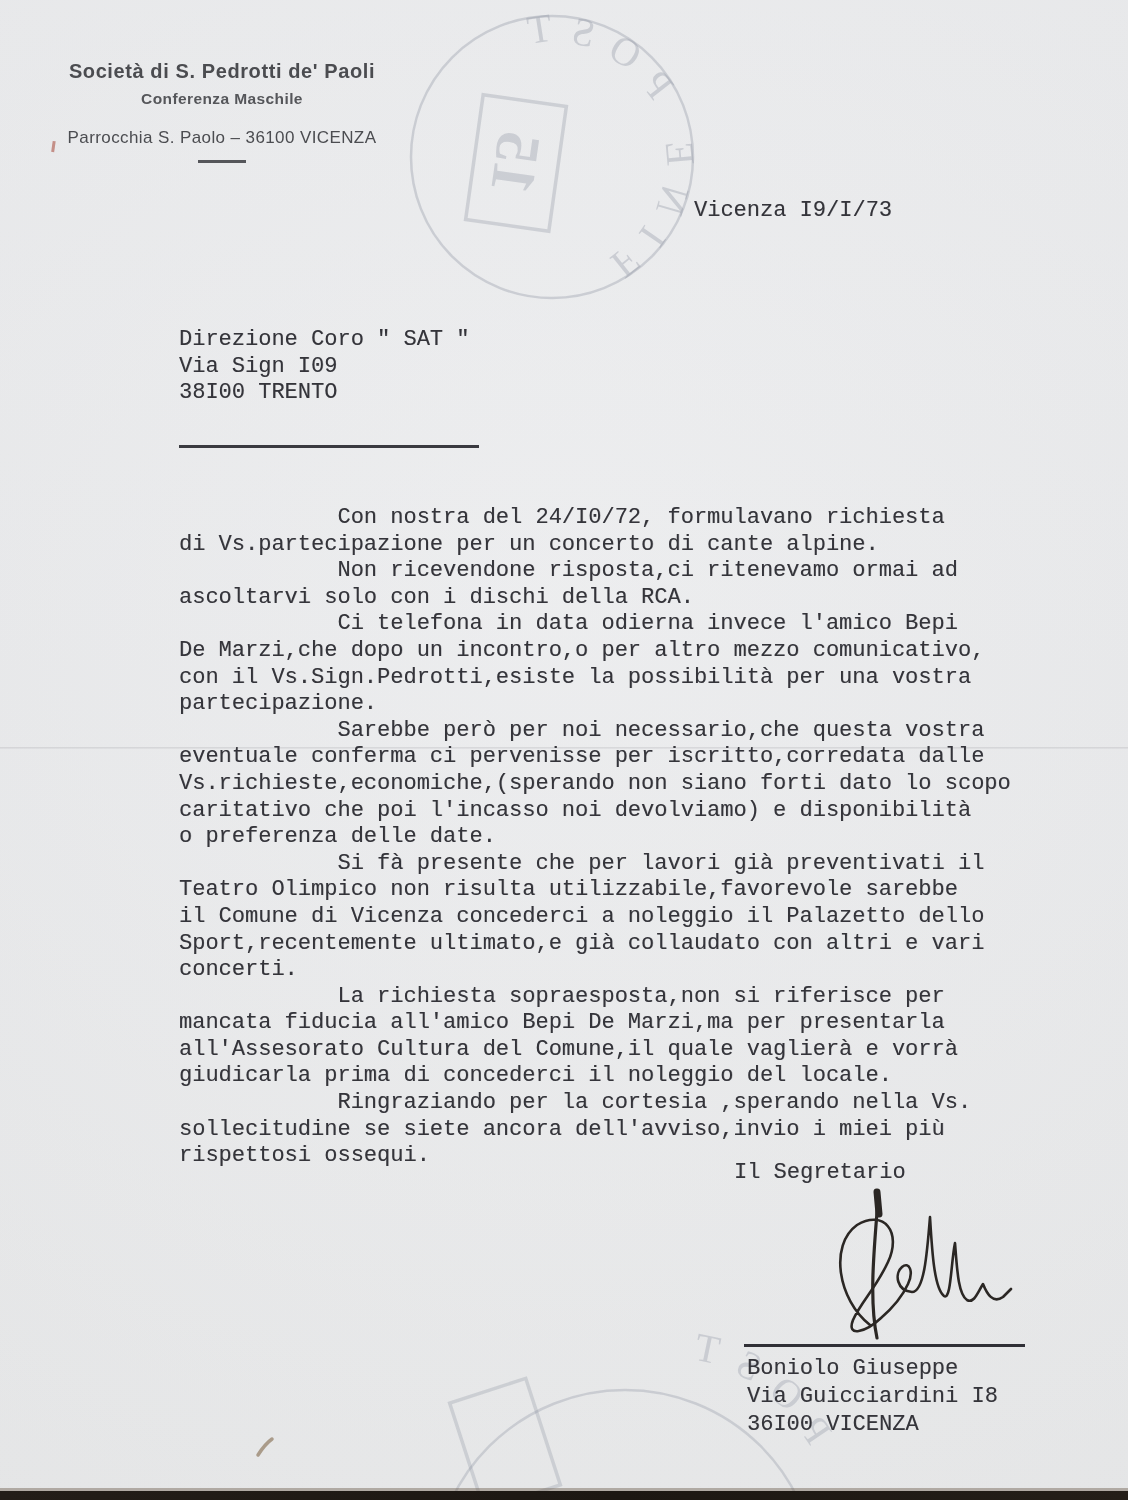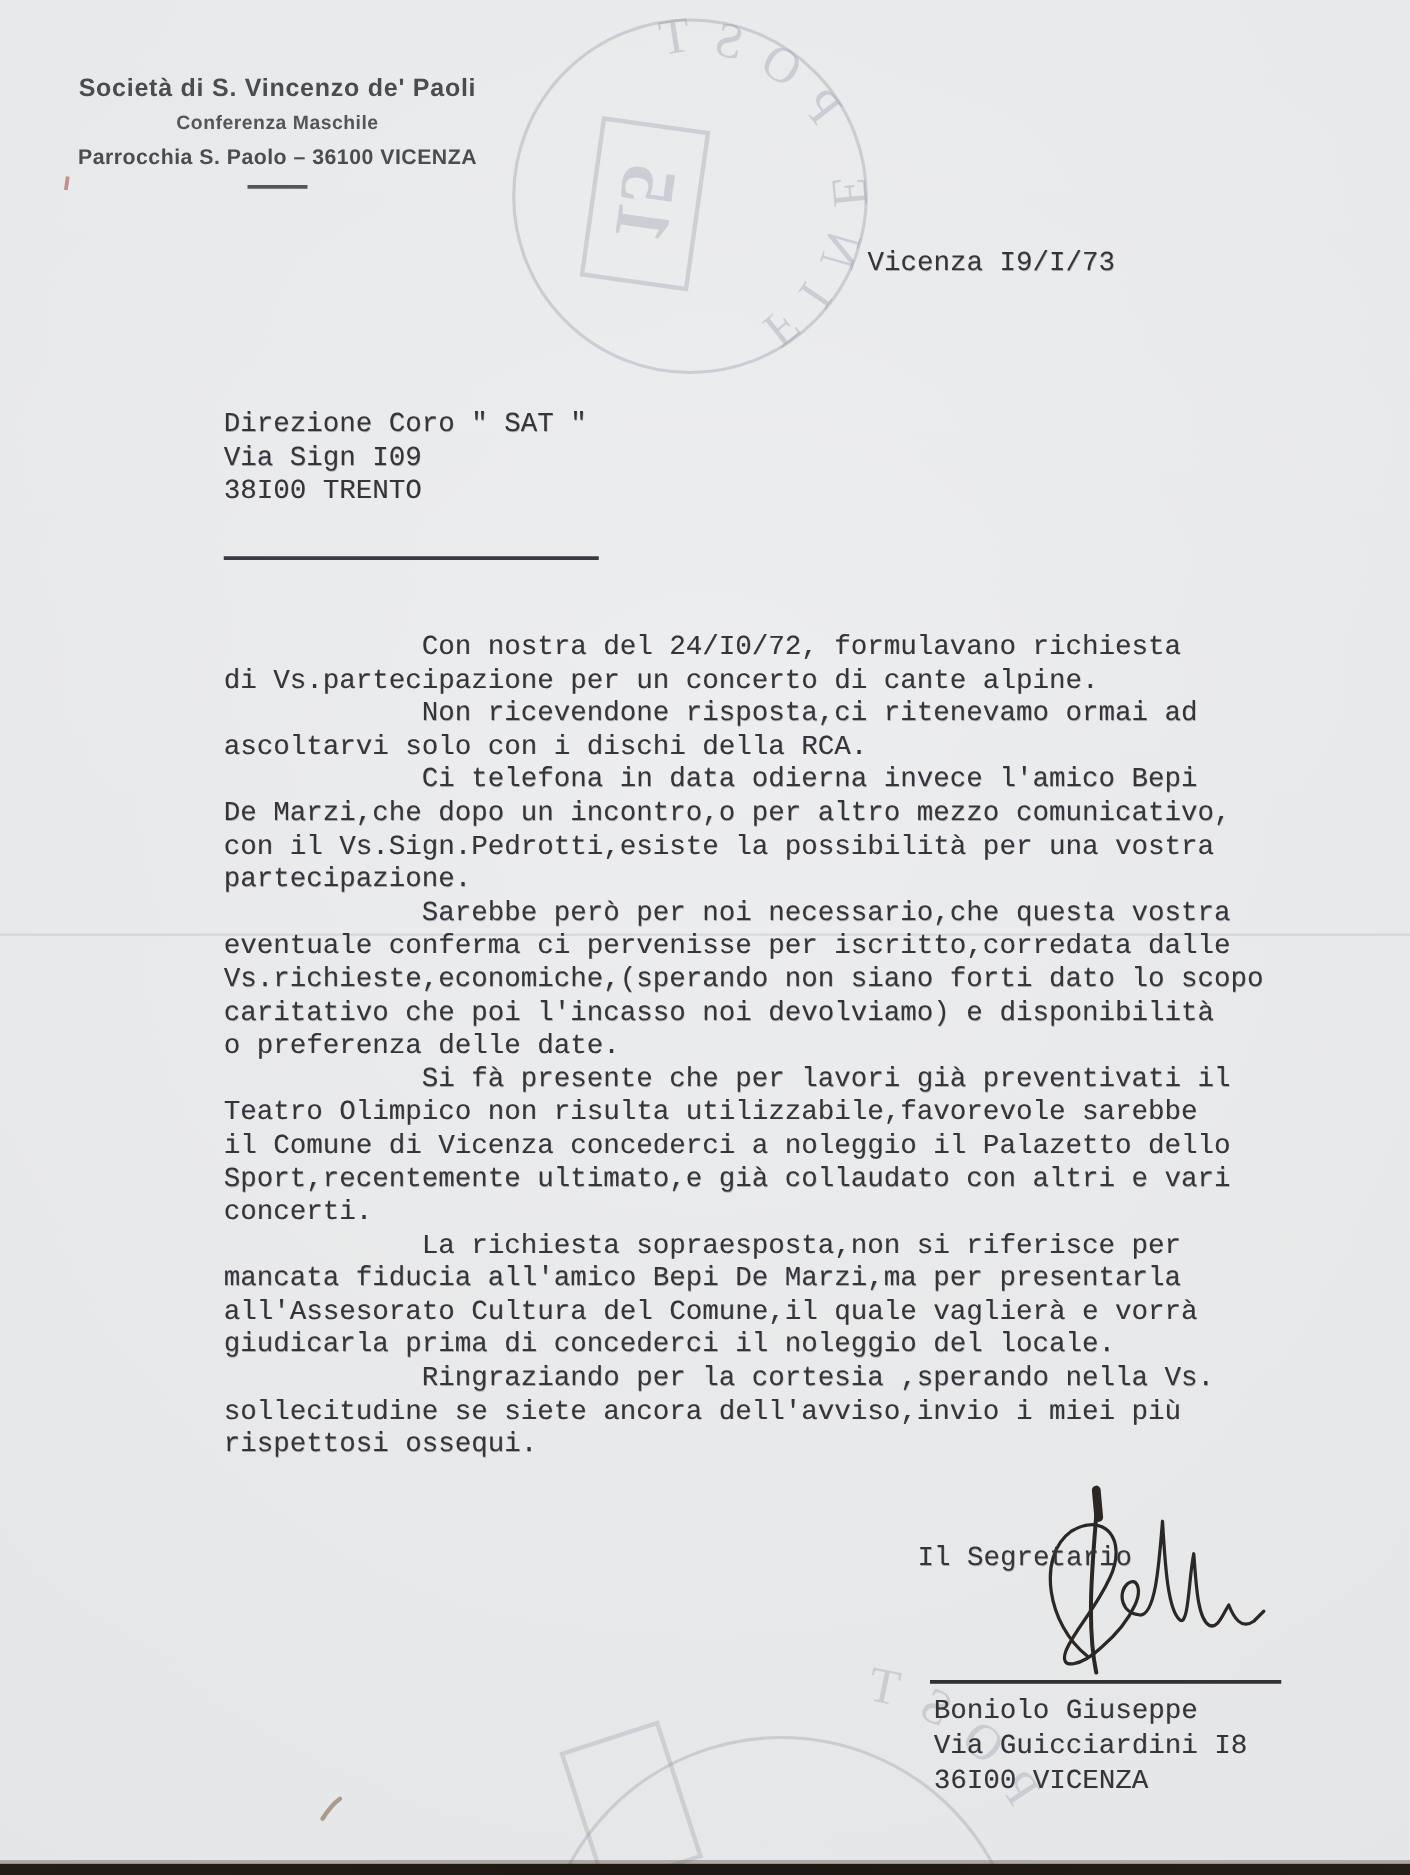--- a/index.html
+++ b/index.html
@@ -12,34 +12,34 @@
         overflow:hidden;}
 
   
   .ink-layer{position:absolute;inset:0;width:1128px;height:1500px;pointer-events:none;}
 
   
   .letterhead{position:absolute;left:60px;top:60px;width:324px;text-align:center;
               color:#4b4c50;}
   .lh1{font-size:20px;font-weight:700;letter-spacing:0.6px;}
   .lh2{font-size:15.5px;font-weight:700;letter-spacing:0.4px;margin-top:7px;color:#55565a;}
-  .lh3{font-size:17px;font-weight:700;letter-spacing:0.4px;margin-top:8px;}
+  .lh3{font-size:17px;font-weight:400;letter-spacing:0.4px;margin-top:20px;}
   .lh-rule{width:48px;height:2.5px;background:#55565a;margin:12px auto 0 auto;}
 
   
   .tw{font-family:"Liberation Mono","DejaVu Sans Mono",monospace;
       color:#34343a;font-size:22px;line-height:26.6px;white-space:pre;
       text-shadow:0.4px 0.4px 0 rgba(52,52,58,0.35);}
 
   .date-line{position:absolute;left:694px;top:198px;}
   .recipient{position:absolute;left:179px;top:327px;}
   .addr-underline{position:absolute;left:179px;top:445px;width:300px;height:2.5px;
                   background:#3a3a40;}
   .letter-body{position:absolute;left:179px;top:505px;}
-  .closing-role{position:absolute;left:734px;top:1234px;text-align:center;}
+  .closing-role{position:absolute;left:734px;top:1160px;text-align:center;}
   .sig-rule{position:absolute;left:744px;top:1344px;width:281px;height:3px;background:#303036;}
   .signer{position:absolute;left:747px;top:1355px;line-height:27.8px;}
 
   .bottom-edge-soft{position:absolute;left:0;top:1488px;width:1128px;height:3px;
                     background:rgba(110,95,80,0.45);}
   .bottom-edge{position:absolute;left:0;top:1491px;width:1128px;height:9px;
                background:linear-gradient(90deg,#231d18,#1c1712 55%,#241e18);}
 </style>
 </head>
 <body>
@@ -87,21 +87,21 @@
                C876,1288 861,1302 853,1320 C846,1338 866,1332 881,1318
                C896,1305 903,1295 908,1284 C914,1271 909,1261 902,1267
                C894,1274 897,1291 912,1292 C924,1292 927,1255 930,1217
                C932,1250 934,1288 944,1296 C951,1301 951,1262 955,1243
                C957,1268 958,1294 967,1300 C974,1304 978,1292 983,1284
                C987,1294 993,1304 1003,1297 L1011,1289" stroke-width="2.6"></path>
     </g>
   </svg>
 
   <div class="letterhead">
-    <div class="lh1">Società di S. Vincenzo de' Paoli</div>
+    <div class="lh1">Società di S. Pedrotti de' Paoli</div>
     <div class="lh2">Conferenza Maschile</div>
     <div class="lh3">Parrocchia S. Paolo – 36100 VICENZA</div>
     <div class="lh-rule"></div>
   </div>
 
   <div class="tw date-line">Vicenza I9/I/73</div>
 
   <div class="tw recipient"><div>Direzione Coro " SAT "</div><div>Via Sign I09</div><div>38I00 TRENTO</div></div>
   <div class="addr-underline"></div>
 

